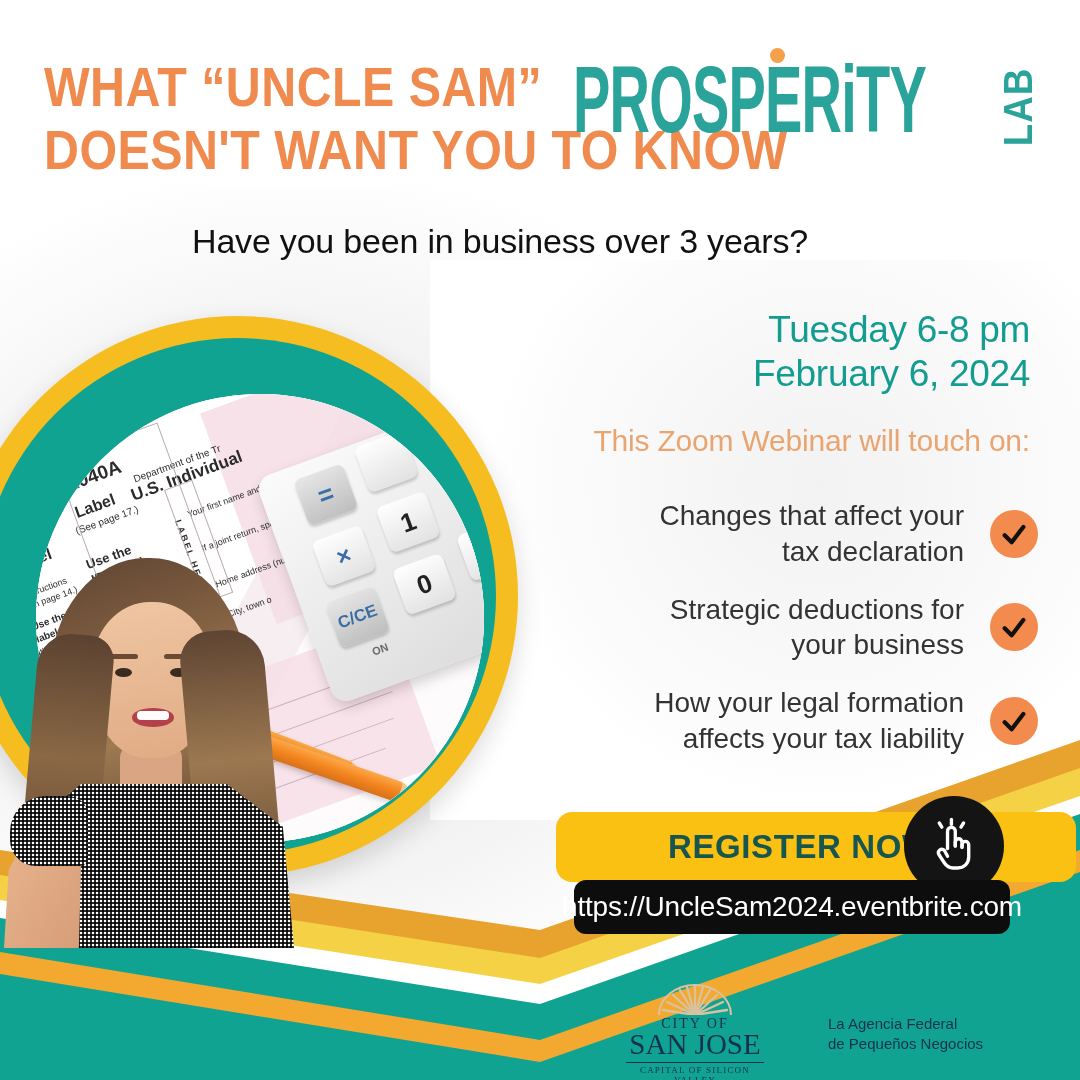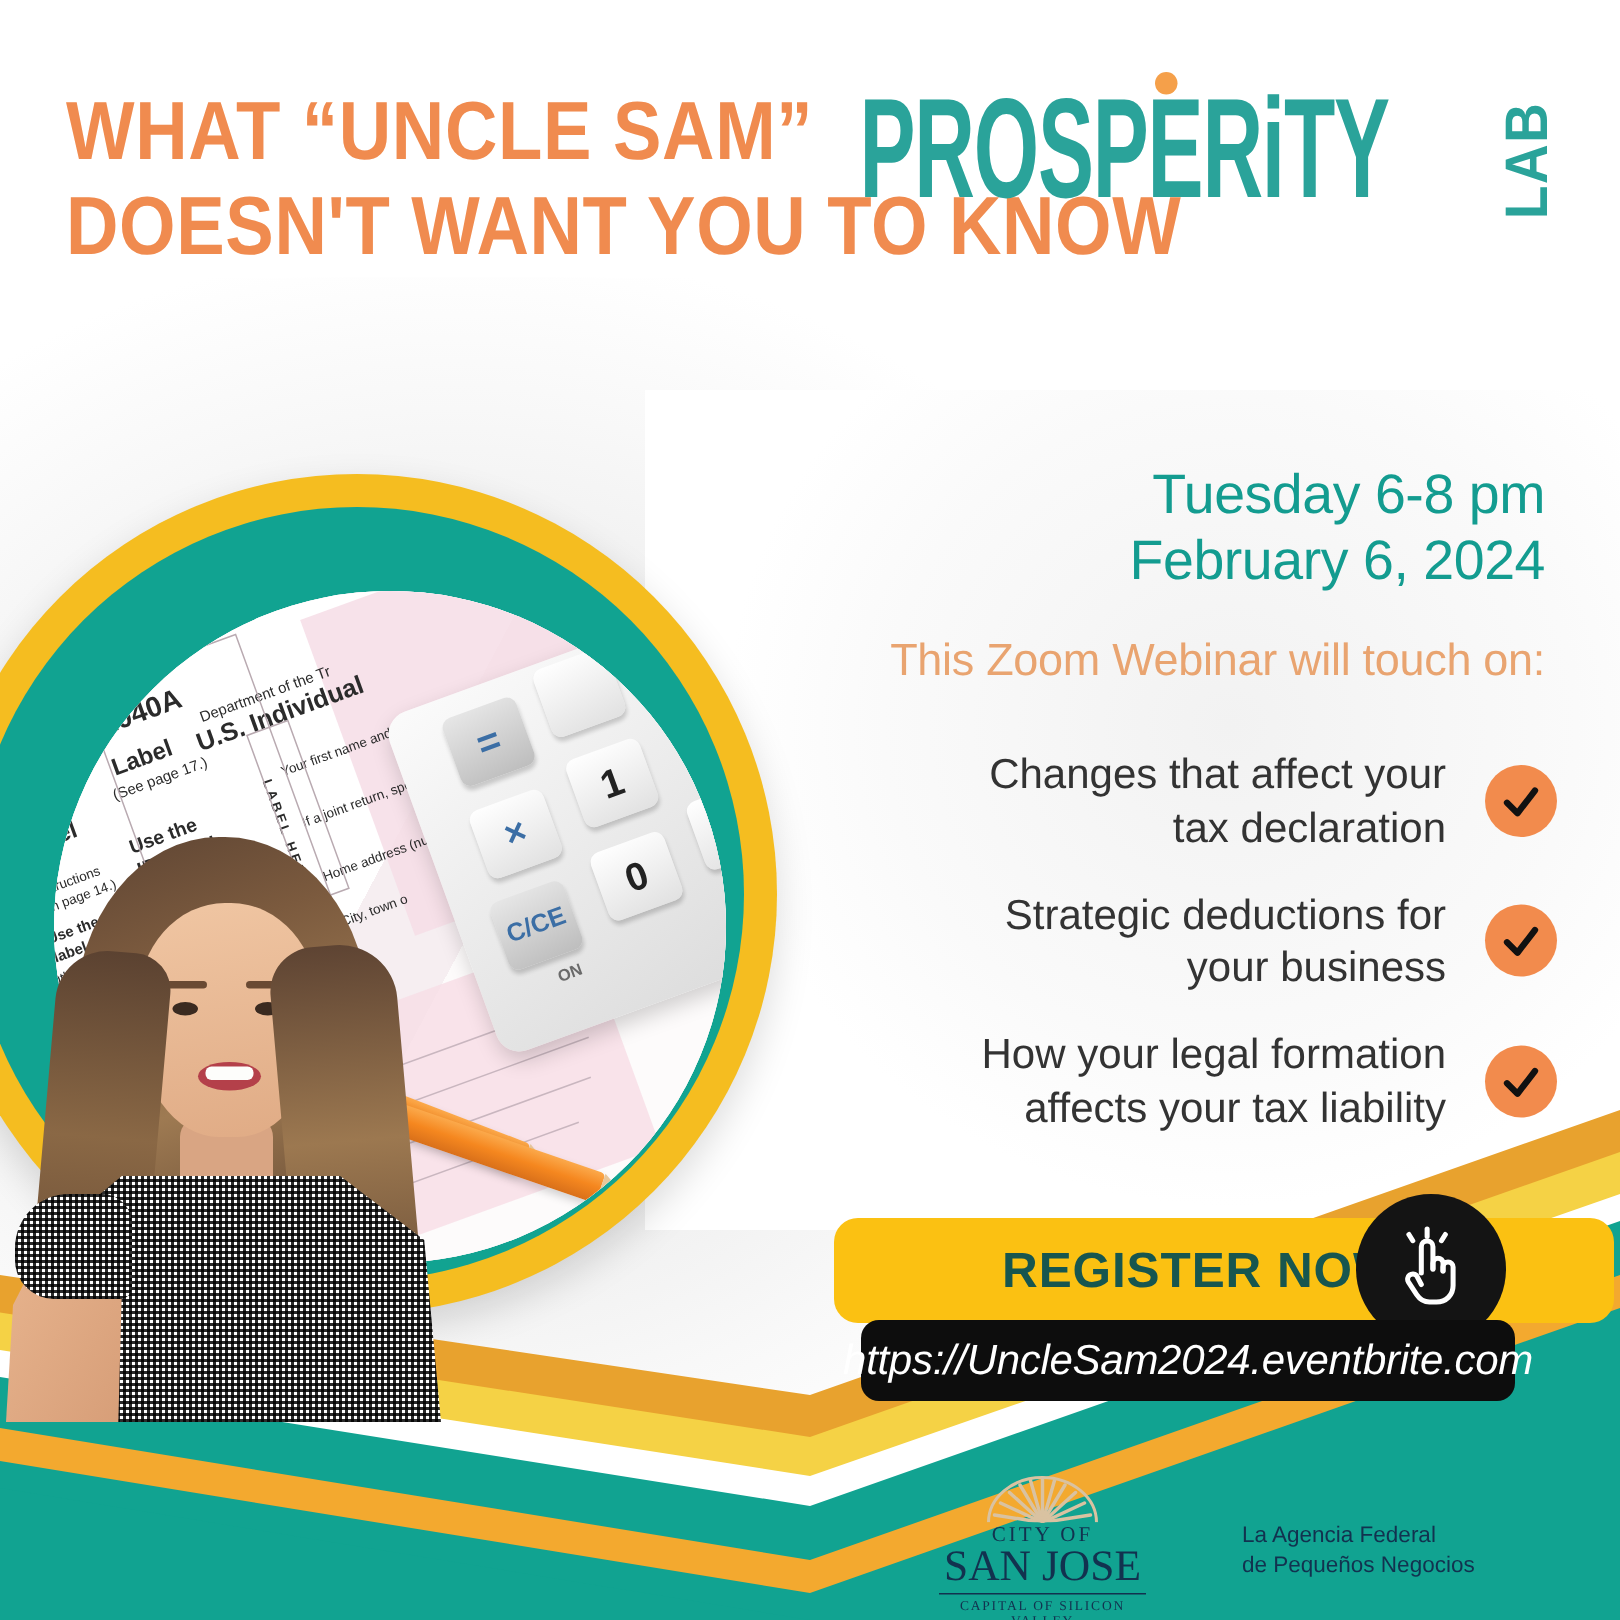--- a/index.html
+++ b/index.html
@@ -152,21 +152,21 @@
             background:#FBC112;border-radius:16px;z-index:8;
             display:flex;align-items:center;padding-left:20px;}
   .register-label{color:#17564F;font-size:33px;font-weight:700;letter-spacing:0.6px;
                   margin-left:92px;}
   .click{position:absolute;left:348px;top:-16px;width:100px;height:100px;
          border-radius:50%;background:#141414;z-index:9;
          display:flex;align-items:center;justify-content:center;}
   .click svg{width:62px;height:62px;}
   .urlbar{position:absolute;left:574px;top:880px;width:436px;height:54px;
           background:#0d0d0d;border-radius:12px;z-index:8;
-          display:flex;align-items:center;justify-content:center;font-style:italic;}
+          display:flex;align-items:center;justify-content:center;}
   .urlbar span{color:#ffffff;font-size:28px;letter-spacing:-0.2px;}
 
   
   .footer-logos{position:absolute;left:620px;top:988px;width:460px;height:92px;
                 z-index:9;display:flex;align-items:center;}
   .sj{position:relative;width:150px;text-align:center;color:#12324f;}
   .sj-sun{width:84px;height:32px;margin:0 auto 1px;position:relative;overflow:hidden;}
   .sj-city{font-family:"Liberation Serif",serif;font-size:14px;letter-spacing:2px;
            margin-bottom:-2px;}
   .sj-name{font-family:"Liberation Serif",serif;font-size:29px;letter-spacing:0px;
@@ -200,20 +200,21 @@
 DOESN'T WANT YOU TO KNOW</div>
 
   <div class="logo">
     <div style="position:relative;">
       <div class="logo-word">PROSPERiTY</div>
       <div class="logo-dot"></div>
     </div>
     <div class="logo-lab">LAB</div>
   </div>
 
+  <div class="subhead">Have you been in business over 3 years?</div>
 
   <div class="hero">
     <div class="hero-inner">
       <div class="hero-photo">
         <div class="paper"></div>
         <div class="paper-pink"></div>
         <div class="paper-pink2"></div>
 
         <div class="ptext" style="left:96px;top:80px;font-size:10px;">Department of the Tr</div>
         <div class="ptext b" style="left:92px;top:92px;font-size:17px;">U.S. Individual</div>

